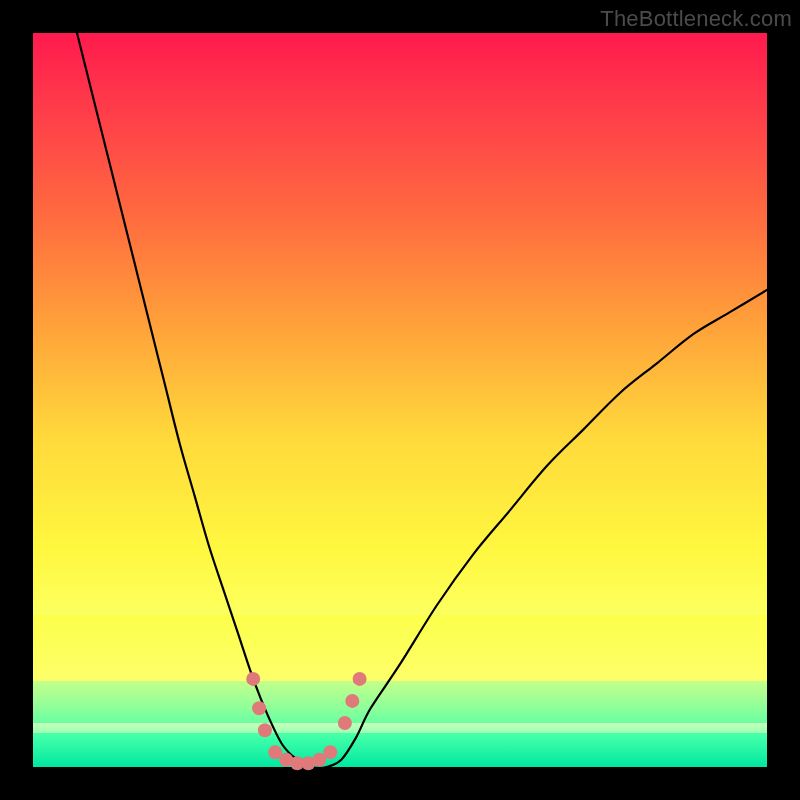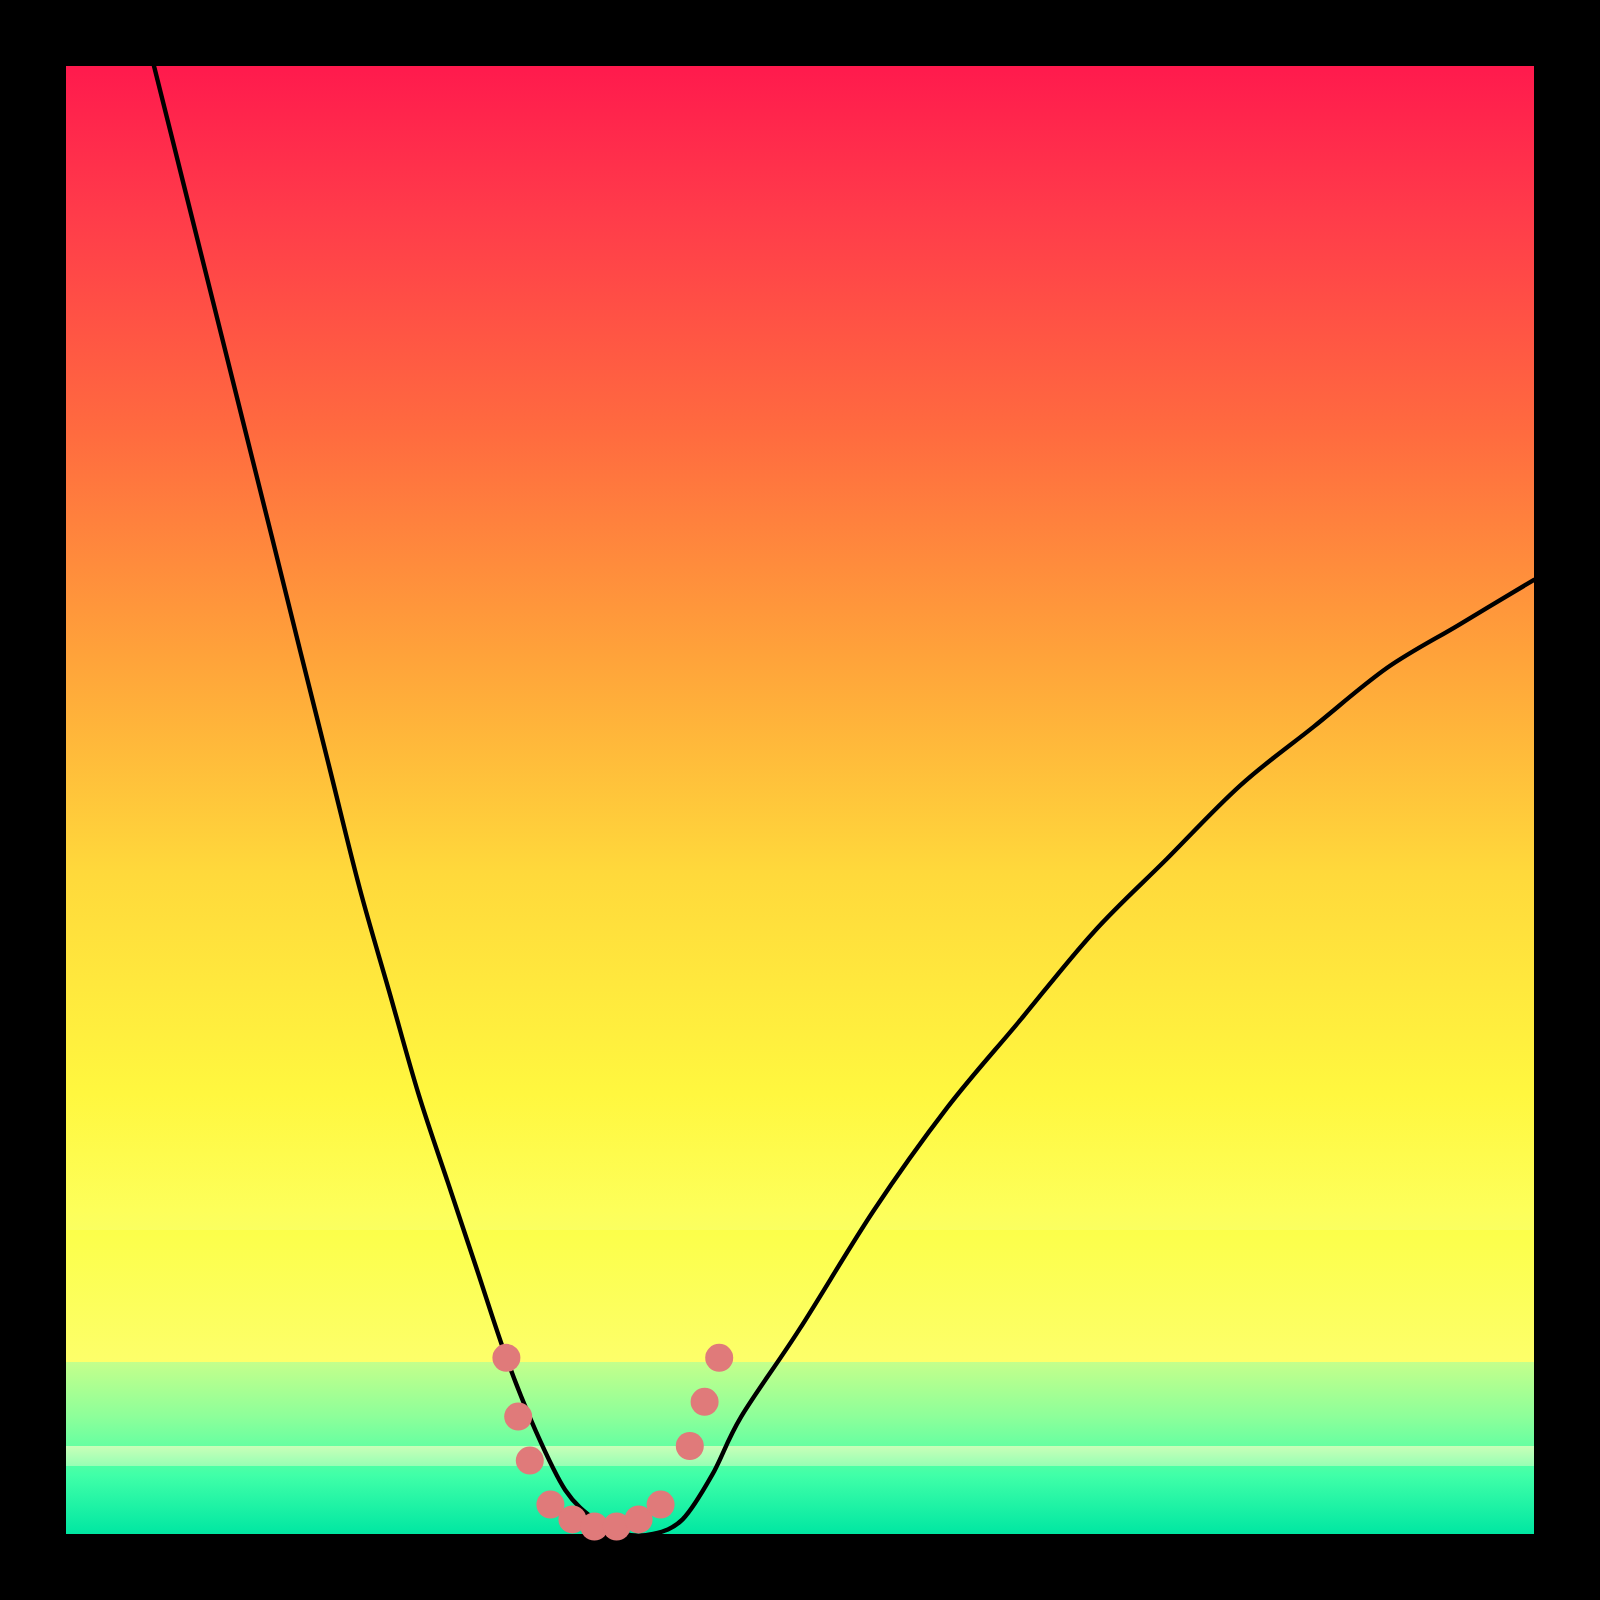--- a/index.html
+++ b/index.html
@@ -105,13 +105,14 @@
           <circle cx="264.2" cy="730.3" r="7" class="marker"></circle>
           <circle cx="275.3" cy="730.3" r="7" class="marker"></circle>
           <circle cx="286.3" cy="726.7" r="7" class="marker"></circle>
           <circle cx="297.3" cy="719.3" r="7" class="marker"></circle>
           <circle cx="311.9" cy="690.0" r="7" class="marker"></circle>
           <circle cx="319.3" cy="667.9" r="7" class="marker"></circle>
           <circle cx="326.6" cy="645.9" r="7" class="marker"></circle>
         </g>
     </svg>
   </div>
+  <div class="watermark">TheBottleneck.com</div>
 </div>
 
 </body></html>

